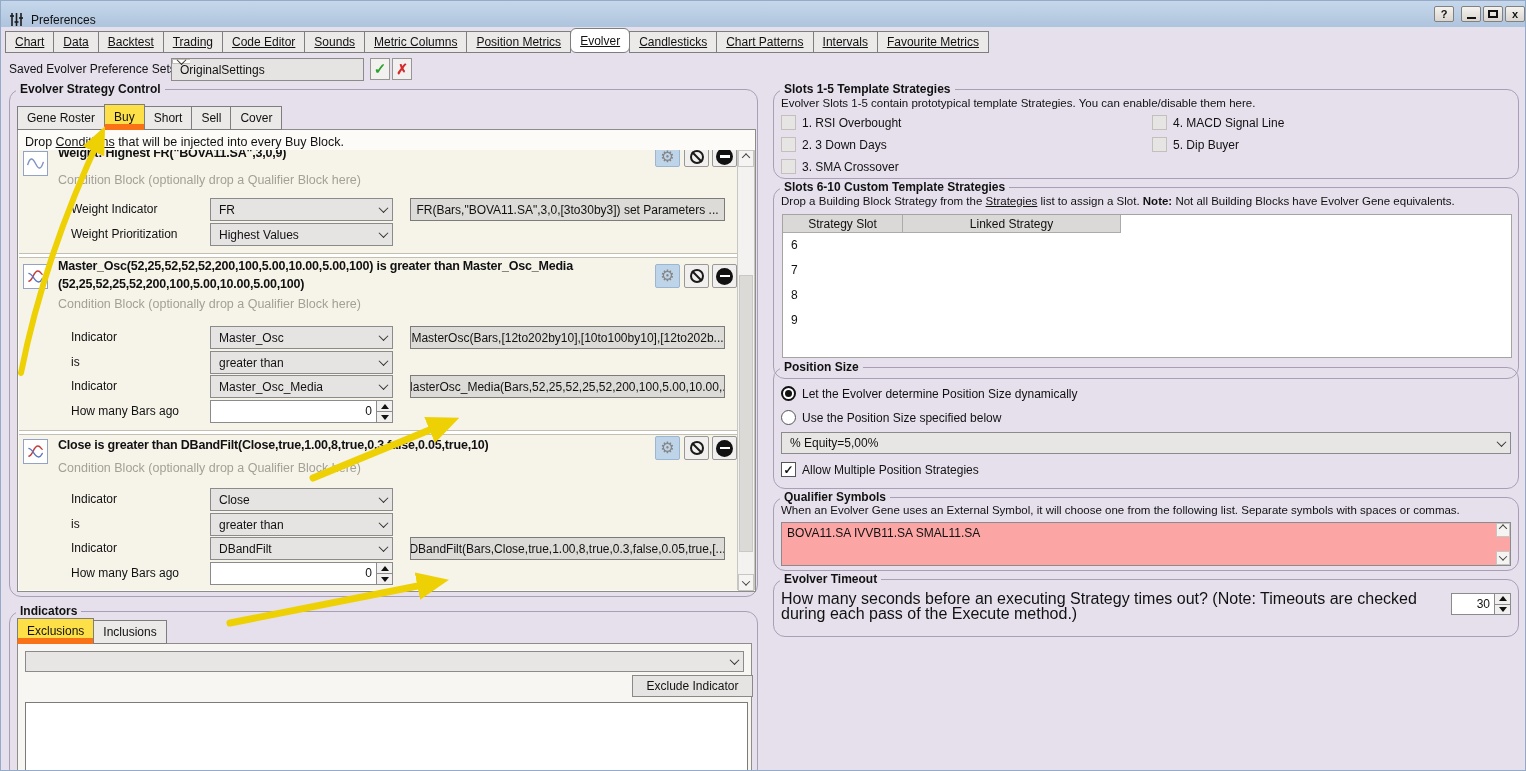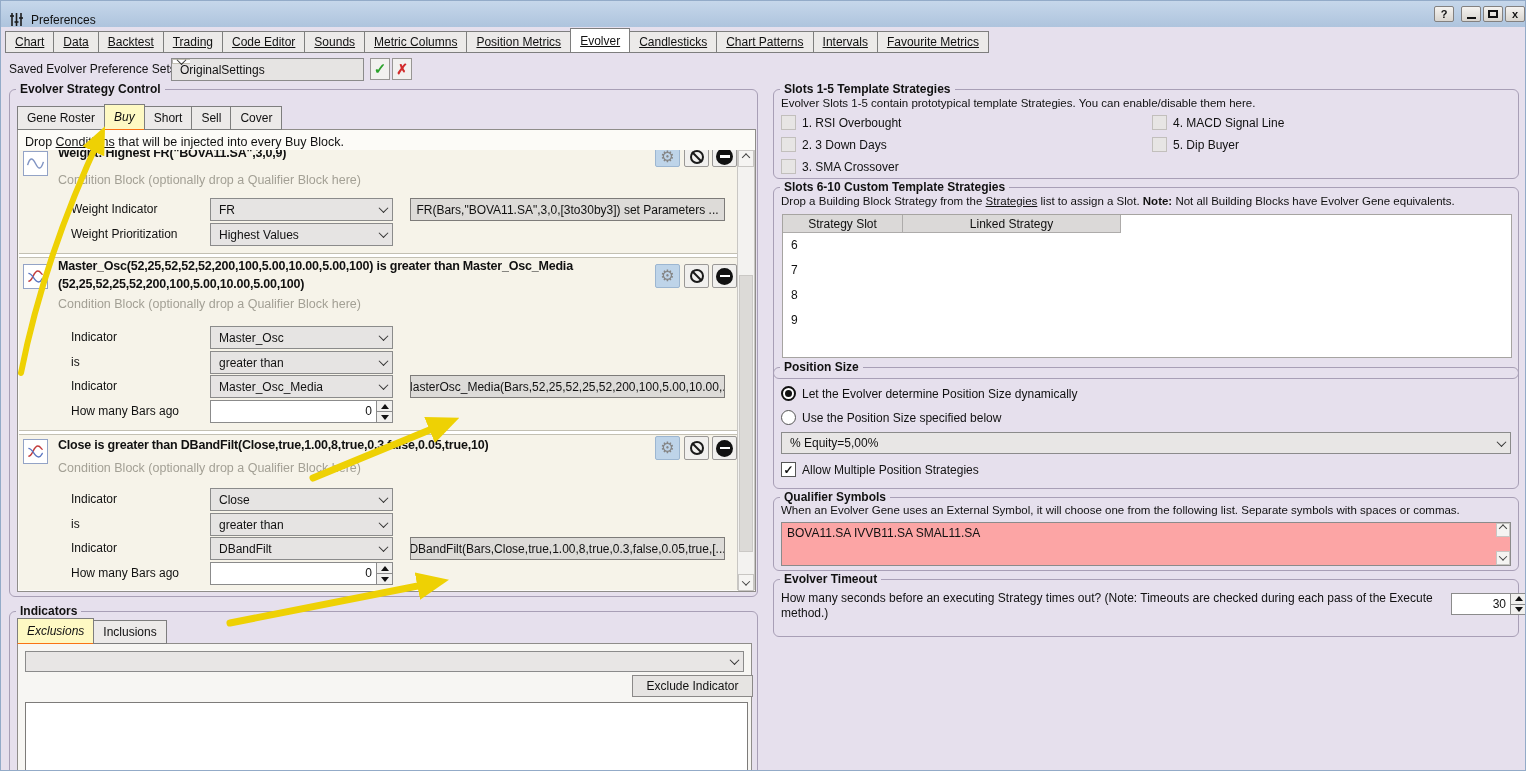--- a/index.html
+++ b/index.html
@@ -17,45 +17,45 @@
   .title-text { margin-left:7px; font-size:12px; }
   .tb-btn { position:absolute; top:5px; width:20px; height:16px;
     background:linear-gradient(#f5f3f0,#d9d5cf); border:1px solid #838180; border-radius:2px;
     display:flex; align-items:center; justify-content:center; font-weight:bold; font-size:11px; }
   .glyph-min { width:9px; height:2px; background:#111; margin-top:8px; }
   .glyph-max { width:10px; height:8px; border:2px solid #111; }
   
   .tabbar { position:absolute; left:5px; top:27px; display:flex; align-items:flex-end;text-decoration:underline; }
   .tab { height:22px; line-height:21px; padding:0 9px; background:#eceae9;
     border:1px solid #7e7e7e; margin-left:-1px; white-space:nowrap; }
-  .tab.active { background:#fff; height:25px; line-height:24px; position:relative; z-index:3; }
+  .tab.active { background:#fff; height:25px; line-height:24px; position:relative; z-index:3;border-radius:6px; }
   
   .fcombo { position:absolute; height:23px; background:#e6e4e3; border:1px solid #8b8b8b;
     display:flex; align-items:center; }
   .fcombo .val { flex:1; padding-left:8px; white-space:nowrap; overflow:hidden; }
   .fcombo .arr { width:18px; align-self:stretch; display:flex; align-items:center; justify-content:center; }
   .fcombo .arr.sep { border-left:1px solid #b3b1af; }
   .chv { width:7px; height:7px; border-left:1.6px solid #333; border-bottom:1.6px solid #333;
     transform:rotate(-45deg) translate(1px,-1px); }
   .chvS { width:6px; height:6px; border-left:1.5px solid #444; border-bottom:1.5px solid #444; }
   .up135 { transform:rotate(135deg) translate(-1px,1px); }
   .dn45  { transform:rotate(-45deg) translate(1px,-1px); }
   .sqbtn { position:absolute; width:20px; height:22px; background:#f2f1ef; border:1px solid #989694;
     display:flex; align-items:center; justify-content:center; }
   .pushbtn { position:absolute; background:#e6e4e2; border:1px solid #8b8988;
     display:flex; align-items:center; justify-content:center; white-space:nowrap; }
   
-  .grp { position:absolute; border:1px solid #a89fb6; border-radius:6px; }
+  .grp { position:absolute; border:1px solid #a89fb6; border-radius:12px; }
   .grp-title { position:absolute; top:-8px; left:6px; background:#e6e0ed; padding:0 4px;
     font-weight:bold; white-space:nowrap; }
   
   .itabs { position:absolute; display:flex; align-items:flex-end; z-index:2; }
   .itab { height:24px; line-height:23px; padding:0 9px; background:#eceae9;
     border:1px solid #7e7e7e; margin-left:-1px; white-space:nowrap; }
-  .itab.active { background:#fef9c3; height:26px; line-height:25px; border-bottom:1px solid #f97316;font-style:italic; }
+  .itab.active { background:#fde047; height:26px; line-height:25px; border-bottom:6px solid #f97316; }
   .page { position:absolute; background:#fcfbf7; border:1px solid #8f8d8a; }
   
   .blocks { position:absolute; left:1px; top:20px; width:720px; height:440px;
     background:#f6f3e9; overflow:hidden; }
   .blk-icon { position:absolute; width:25px; height:25px; background:#fff;
     border:1px solid #93a3c6; display:flex; align-items:center; justify-content:center; }
   .blk-title { position:absolute; font-weight:bold; font-size:12.5px; white-space:nowrap; letter-spacing:-0.2px; }
   .blk-sub { position:absolute; color:#a3a095; font-size:12.5px; white-space:nowrap; }
   .flabel { position:absolute; white-space:nowrap; }
   .parambtn { position:absolute; width:315px; height:23px; background:#dddbd8; border:1px solid #7d7b79;
@@ -234,20 +234,21 @@
           </div>
         <div class="blk-sub" style="left:39px;top:147px">Condition Block (optionally drop a Qualifier Block here)</div>
 
         <div class="flabel" style="left:52px;top:180px">Indicator</div>
         <div class="fcombo" style="left:191px;top:176px;width:183px">
           <div class="val">Master_Osc</div>
           <span class="arr">
               <span class="chv"></span>
             </span>
         </div>
+        <div class="parambtn" style="left:391px;top:176px">MasterOsc(Bars,[12to202by10],[10to100by10],[12to202b...</div>
         <div class="flabel" style="left:52px;top:205px">is</div>
         <div class="fcombo" style="left:191px;top:201px;width:183px">
           <div class="val">greater than</div>
           <span class="arr">
               <span class="chv"></span>
             </span>
         </div>
         <div class="flabel" style="left:52px;top:229px">Indicator</div>
         <div class="fcombo" style="left:191px;top:225px;width:183px">
           <div class="val">Master_Osc_Media</div>
@@ -428,22 +429,22 @@
           <span class="chvS up135"></span>
         </div>
       <div class="vs-btn" style="height:14px;top:28px">
           <span class="chvS dn45"></span>
         </div>
     </div>
   </div>
 
   <div class="grp" style="left:772px;top:578px;width:746px;height:58px">
     <div class="grp-title">Evolver Timeout</div>
-    <div class="desc" style="left:7px;top:11px;width:662px;white-space:normal;font-size:12px;line-height:15px">How many seconds before an executing Strategy times out? (Note: Timeouts are checked during each pass of the Execute method.)</div>
-    <div class="spin" style="left:677px;top:13px;width:76px;height:22px">
+    <div class="desc" style="left:7px;top:11px;width:662px;white-space:normal;font-size:16px;line-height:15px">How many seconds before an executing Strategy times out? (Note: Timeouts are checked during each pass of the Execute method.)</div>
+    <div class="spin" style="left:677px;top:13px;width:60px;height:22px">
       <div class="spin-val">30</div>
       <div class="spin-btns">
           <div class="sb">
             <span class="tri-up"></span>
           </div>
           <div class="sb">
             <span class="tri-dn"></span>
           </div>
         </div>
     </div>

